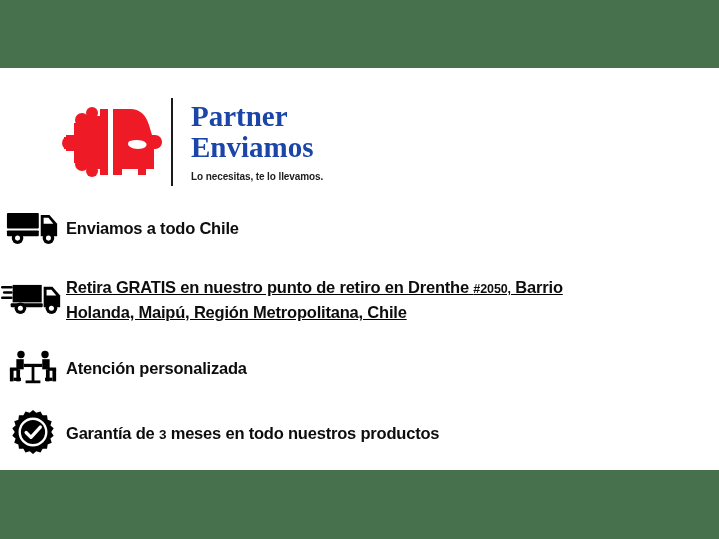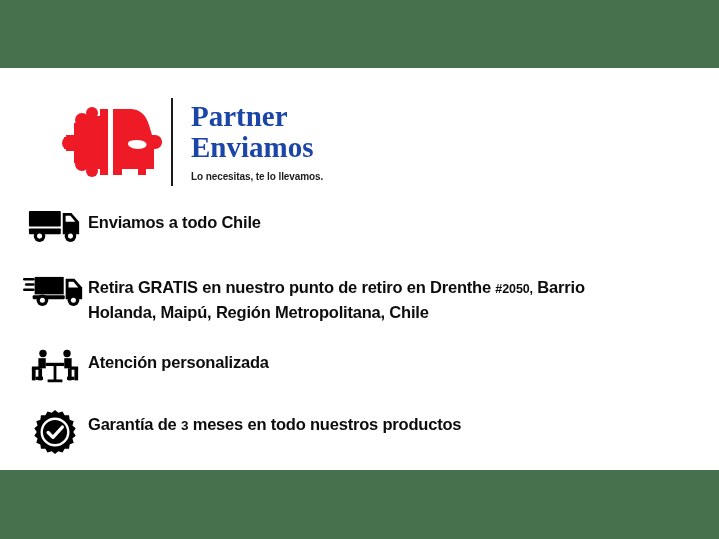--- a/index.html
+++ b/index.html
@@ -82,24 +82,23 @@
   
   .features {
     position: absolute;
     left: 0;
     top: 206px;
     width: 719px;
   }
   .feature-row {
     position: relative;
     display: flex;
-    align-items: flex-start;
+    align-items: center;
     min-height: 40px;
     margin-bottom: 22px;
-    padding-left: 22px;
   }
   .feature-icon {
     width: 66px;
     flex: none;
     display: flex;
     align-items: center;
     justify-content: center;
     padding-top: 2px;
   }
   .feature-icon svg {
@@ -109,21 +108,21 @@
     font-family: "Liberation Sans", sans-serif;
     font-weight: bold;
     color: #0d0d0d;
     font-size: 16.5px;
     line-height: 23px;
     letter-spacing: -0.2px;
     padding-top: 5px;
     max-width: 540px;
   }
   .row-shipping { margin-bottom: 25px; }
-  .row-pickup   { margin-bottom: 22px; }
+  .row-pickup   { margin-bottom: 22px; text-decoration: underline; }
   .row-service  { margin-bottom: 22px; margin-top: 7px; }
   .row-warranty { margin-bottom: 0; }
 
   .small-num {
     font-size: 12.5px;
     letter-spacing: -0.1px;
   }
   .small-digit {
     font-size: 13.5px;
   }

